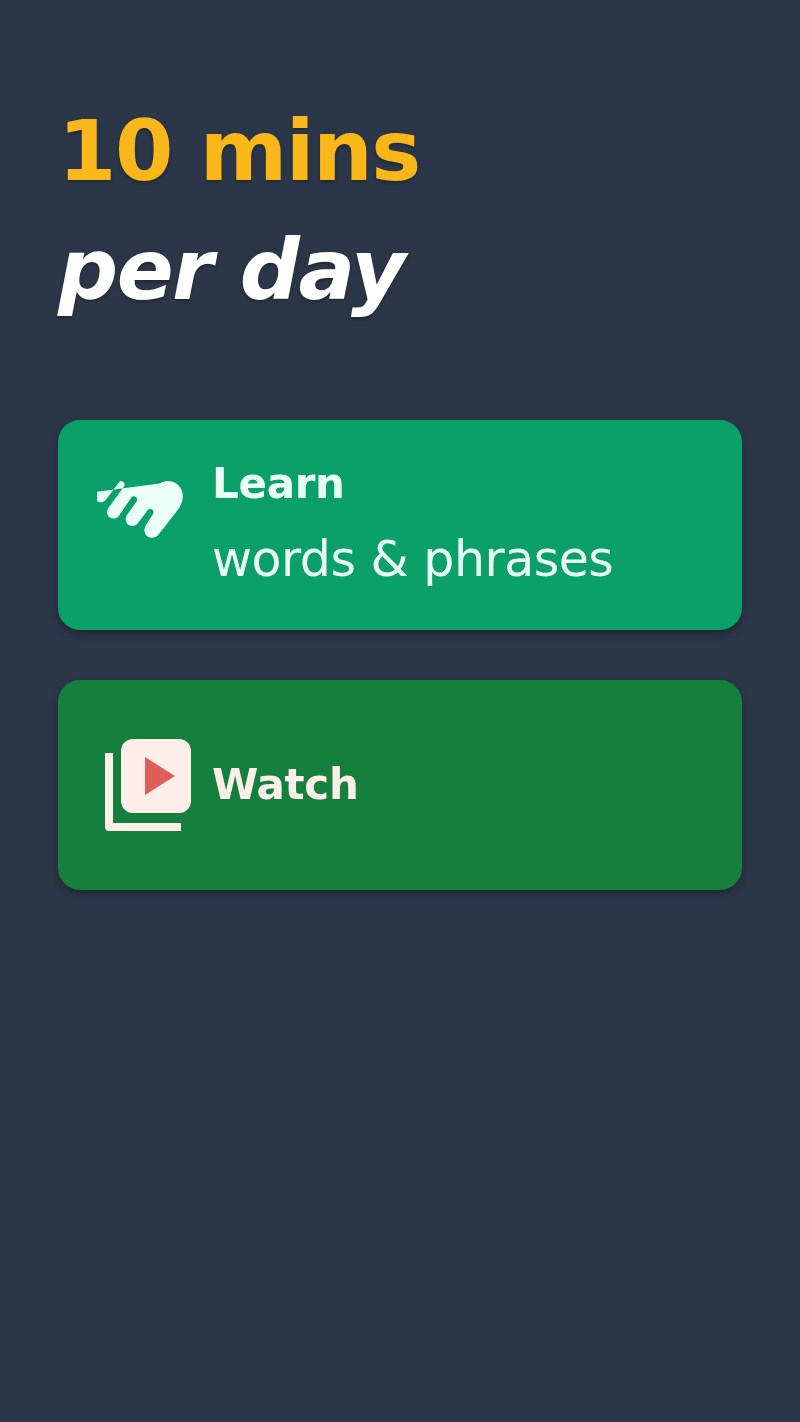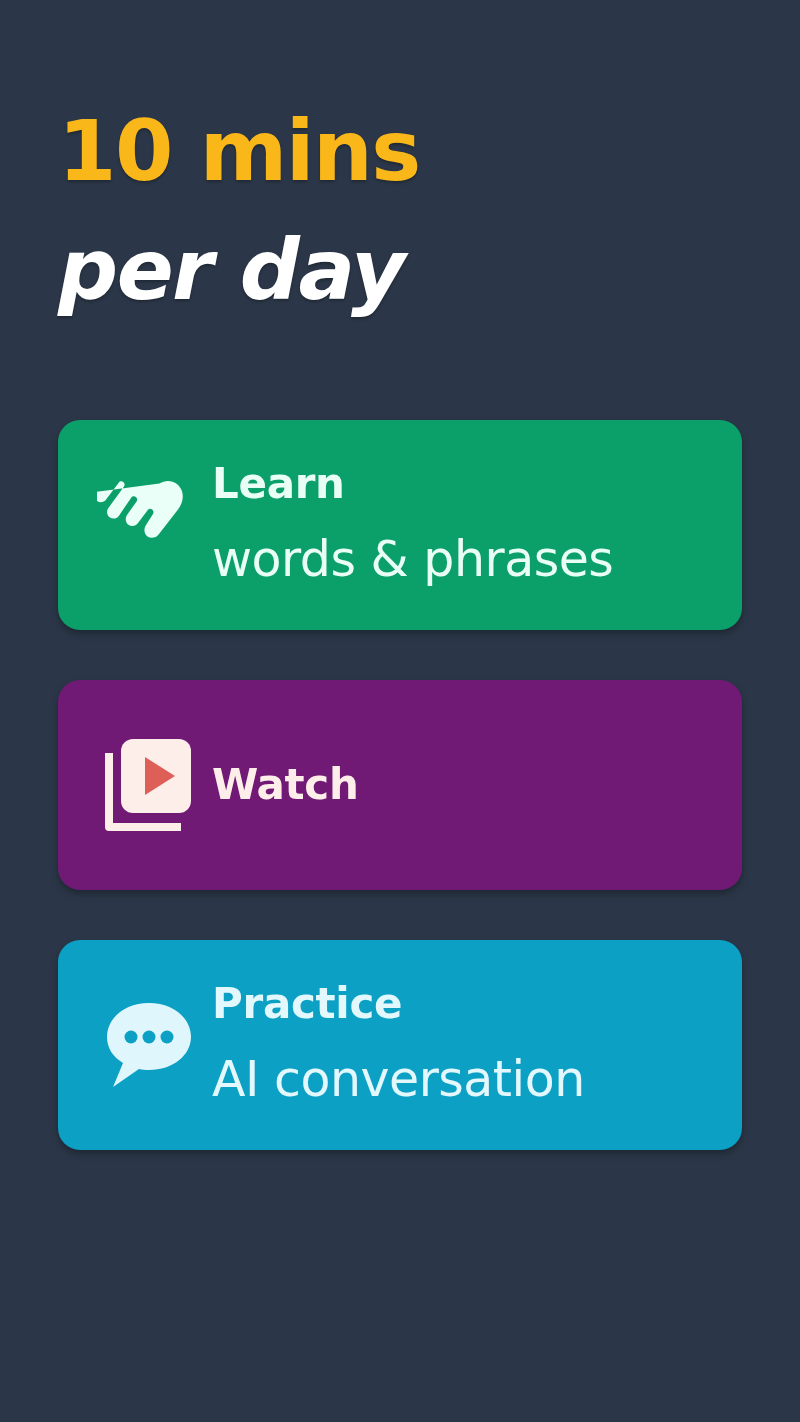--- a/index.html
+++ b/index.html
@@ -65,21 +65,21 @@
     display: flex;
     align-items: center;
     box-shadow: 0 4px 7px rgba(0,0,0,0.30);
     overflow: hidden;
   }
   .card + .card {
     margin-top: 50px;
   }
 
   .card-learn    { height: 210px; background: #0ba069; }
-  .card-watch    { height: 210px; background: #701a75; }
+  .card-watch    { height: 210px; background: #15803d; }
   .card-practice { height: 210px; background: #0ba0c4; }
 
   .card-icon {
     flex: 0 0 auto;
     width: 126px;
     margin-left: 28px;
     display: flex;
     align-items: center;
     justify-content: center;
   }
@@ -153,29 +153,15 @@
           <rect x="20" y="4" width="70" height="74" rx="12" ry="12" fill="#fdeeea"></rect>
 
           <path d="M44 22 L74 41 L44 60 Z" fill="#de5e58"></path>
         </svg>
       </div>
       <div class="card-text">
         <span class="card-title">Watch</span>
       </div>
     </div>
 
-    <div class="card card-practice">
-      <div class="card-icon">
-        <svg width="100" height="100" viewBox="0 0 100 100" aria-hidden="true">
-          <path d="M50 8 C26 8 8 23 8 42 C8 53 14 62 24 68 L14 92 L40 74 C43 74.6 46.5 75 50 75 C74 75 92 60 92 42 C92 23 74 8 50 8 Z" fill="#dff6fc"></path>
-          <circle cx="32" cy="42" r="6.5" fill="#0ba0c4"></circle>
-          <circle cx="50" cy="42" r="6.5" fill="#0ba0c4"></circle>
-          <circle cx="68" cy="42" r="6.5" fill="#0ba0c4"></circle>
-        </svg>
-      </div>
-      <div class="card-text">
-        <span class="card-title">Practice</span>
-        <span class="card-subtitle">AI conversation</span>
-      </div>
-    </div>
 
   </div>
 </div>
 
 </body></html>

